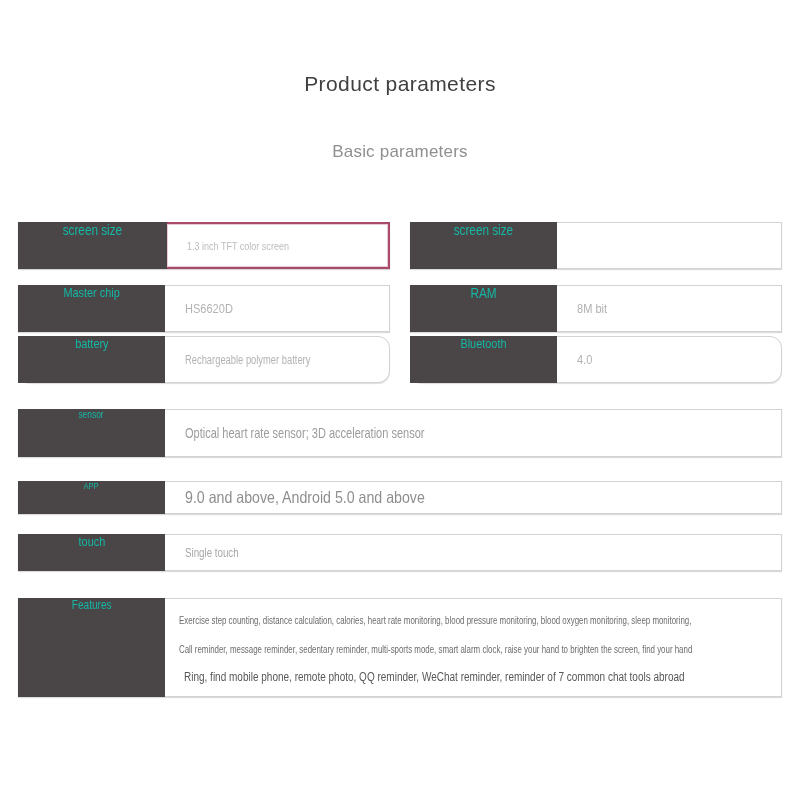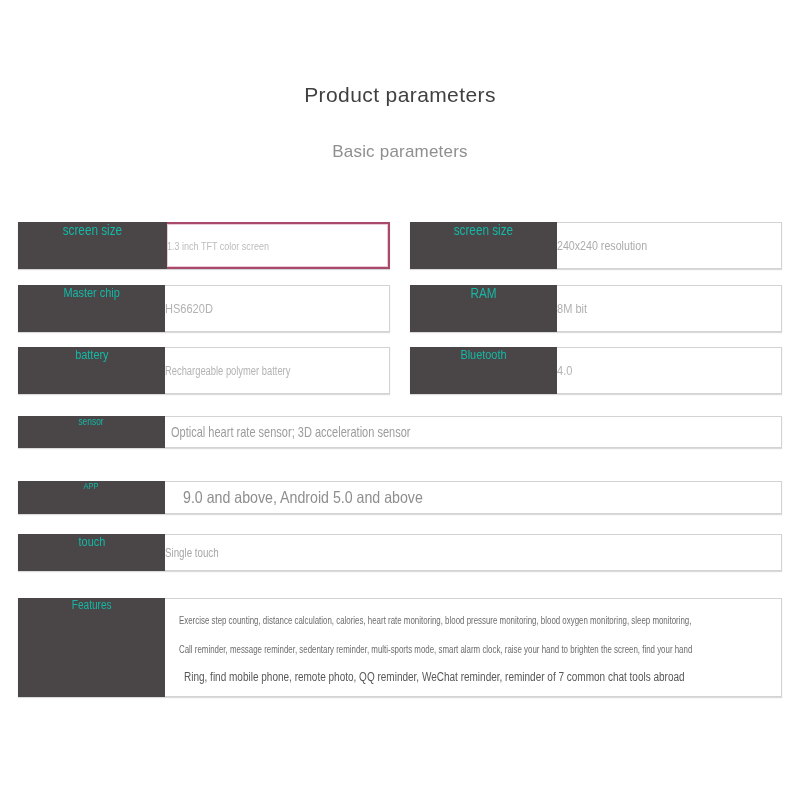--- a/index.html
+++ b/index.html
@@ -10,21 +10,21 @@
   }
   .canvas {
     position: relative;
     width: 800px;
     height: 800px;
     background: #ffffff;
     overflow: hidden;
   }
   .page-title {
     position: absolute;
-    top: 83px;
+    top: 72px;
     left: 0;
     width: 100%;
     text-align: center;
     font-size: 21px;
     font-weight: 500;
     color: #404040;
     letter-spacing: 0.4px;
   }
   .page-subtitle {
     position: absolute;
@@ -54,33 +54,34 @@
     align-items: flex-start;
     justify-content: center;
     font-size: 13px;
     overflow: hidden;
   }
   .row .label span { display: inline-block; transform: scaleX(0.84); transform-origin: center center; white-space: nowrap; }
   .row .value {
     flex: 1;
     display: flex;
     align-items: center;
+    padding-left: 20px;
     overflow: hidden;
   }
   .row .value span { display: inline-block; transform-origin: left center; white-space: nowrap; }
 
   
   .col-left  { left: 18px;  width: 372px; }
   .col-right { left: 410px; width: 372px; }
   .full      { left: 18px;  width: 764px; }
 
   .r1 { top: 222px; }
   .r2 { top: 285px; }
-  .r3 { top: 347px; }
-  .r-sensor { top: 409px; height: 32px; margin-top: 7px; }
+  .r3 { top: 336px; border-radius: 12px; }
+  .r-sensor { top: 409px; height: 48px; }
   .r-app    { top: 481px; height: 33px; }
   .r-touch  { top: 534px; height: 37px; }
   .r-feat   { top: 598px; height: 99px; }
 
   
   .highlight {
     border: 2px solid #a84a6b;
     box-shadow: 0 1px 1px rgba(0,0,0,0.16);
   }
   .highlight .label { margin: -2px 0 -2px -2px; flex-basis: 149px; }
@@ -138,23 +139,20 @@
         <span>screen size</span>
       </div>
     <div class="value v-screen1">
         <span>1.3 inch TFT color screen</span>
       </div>
   </div>
   <div class="row r1 col-right">
     <div class="label lab-lg">
         <span>screen size</span>
       </div>
-    <div class="value v-screen2">
-        <span>240x240 resolution</span>
-      </div>
   </div>
 
   <div class="row r2 col-left">
     <div class="label">
         <span>Master chip</span>
       </div>
     <div class="value v-chip">
         <span>HS6620D</span>
       </div>
   </div>

